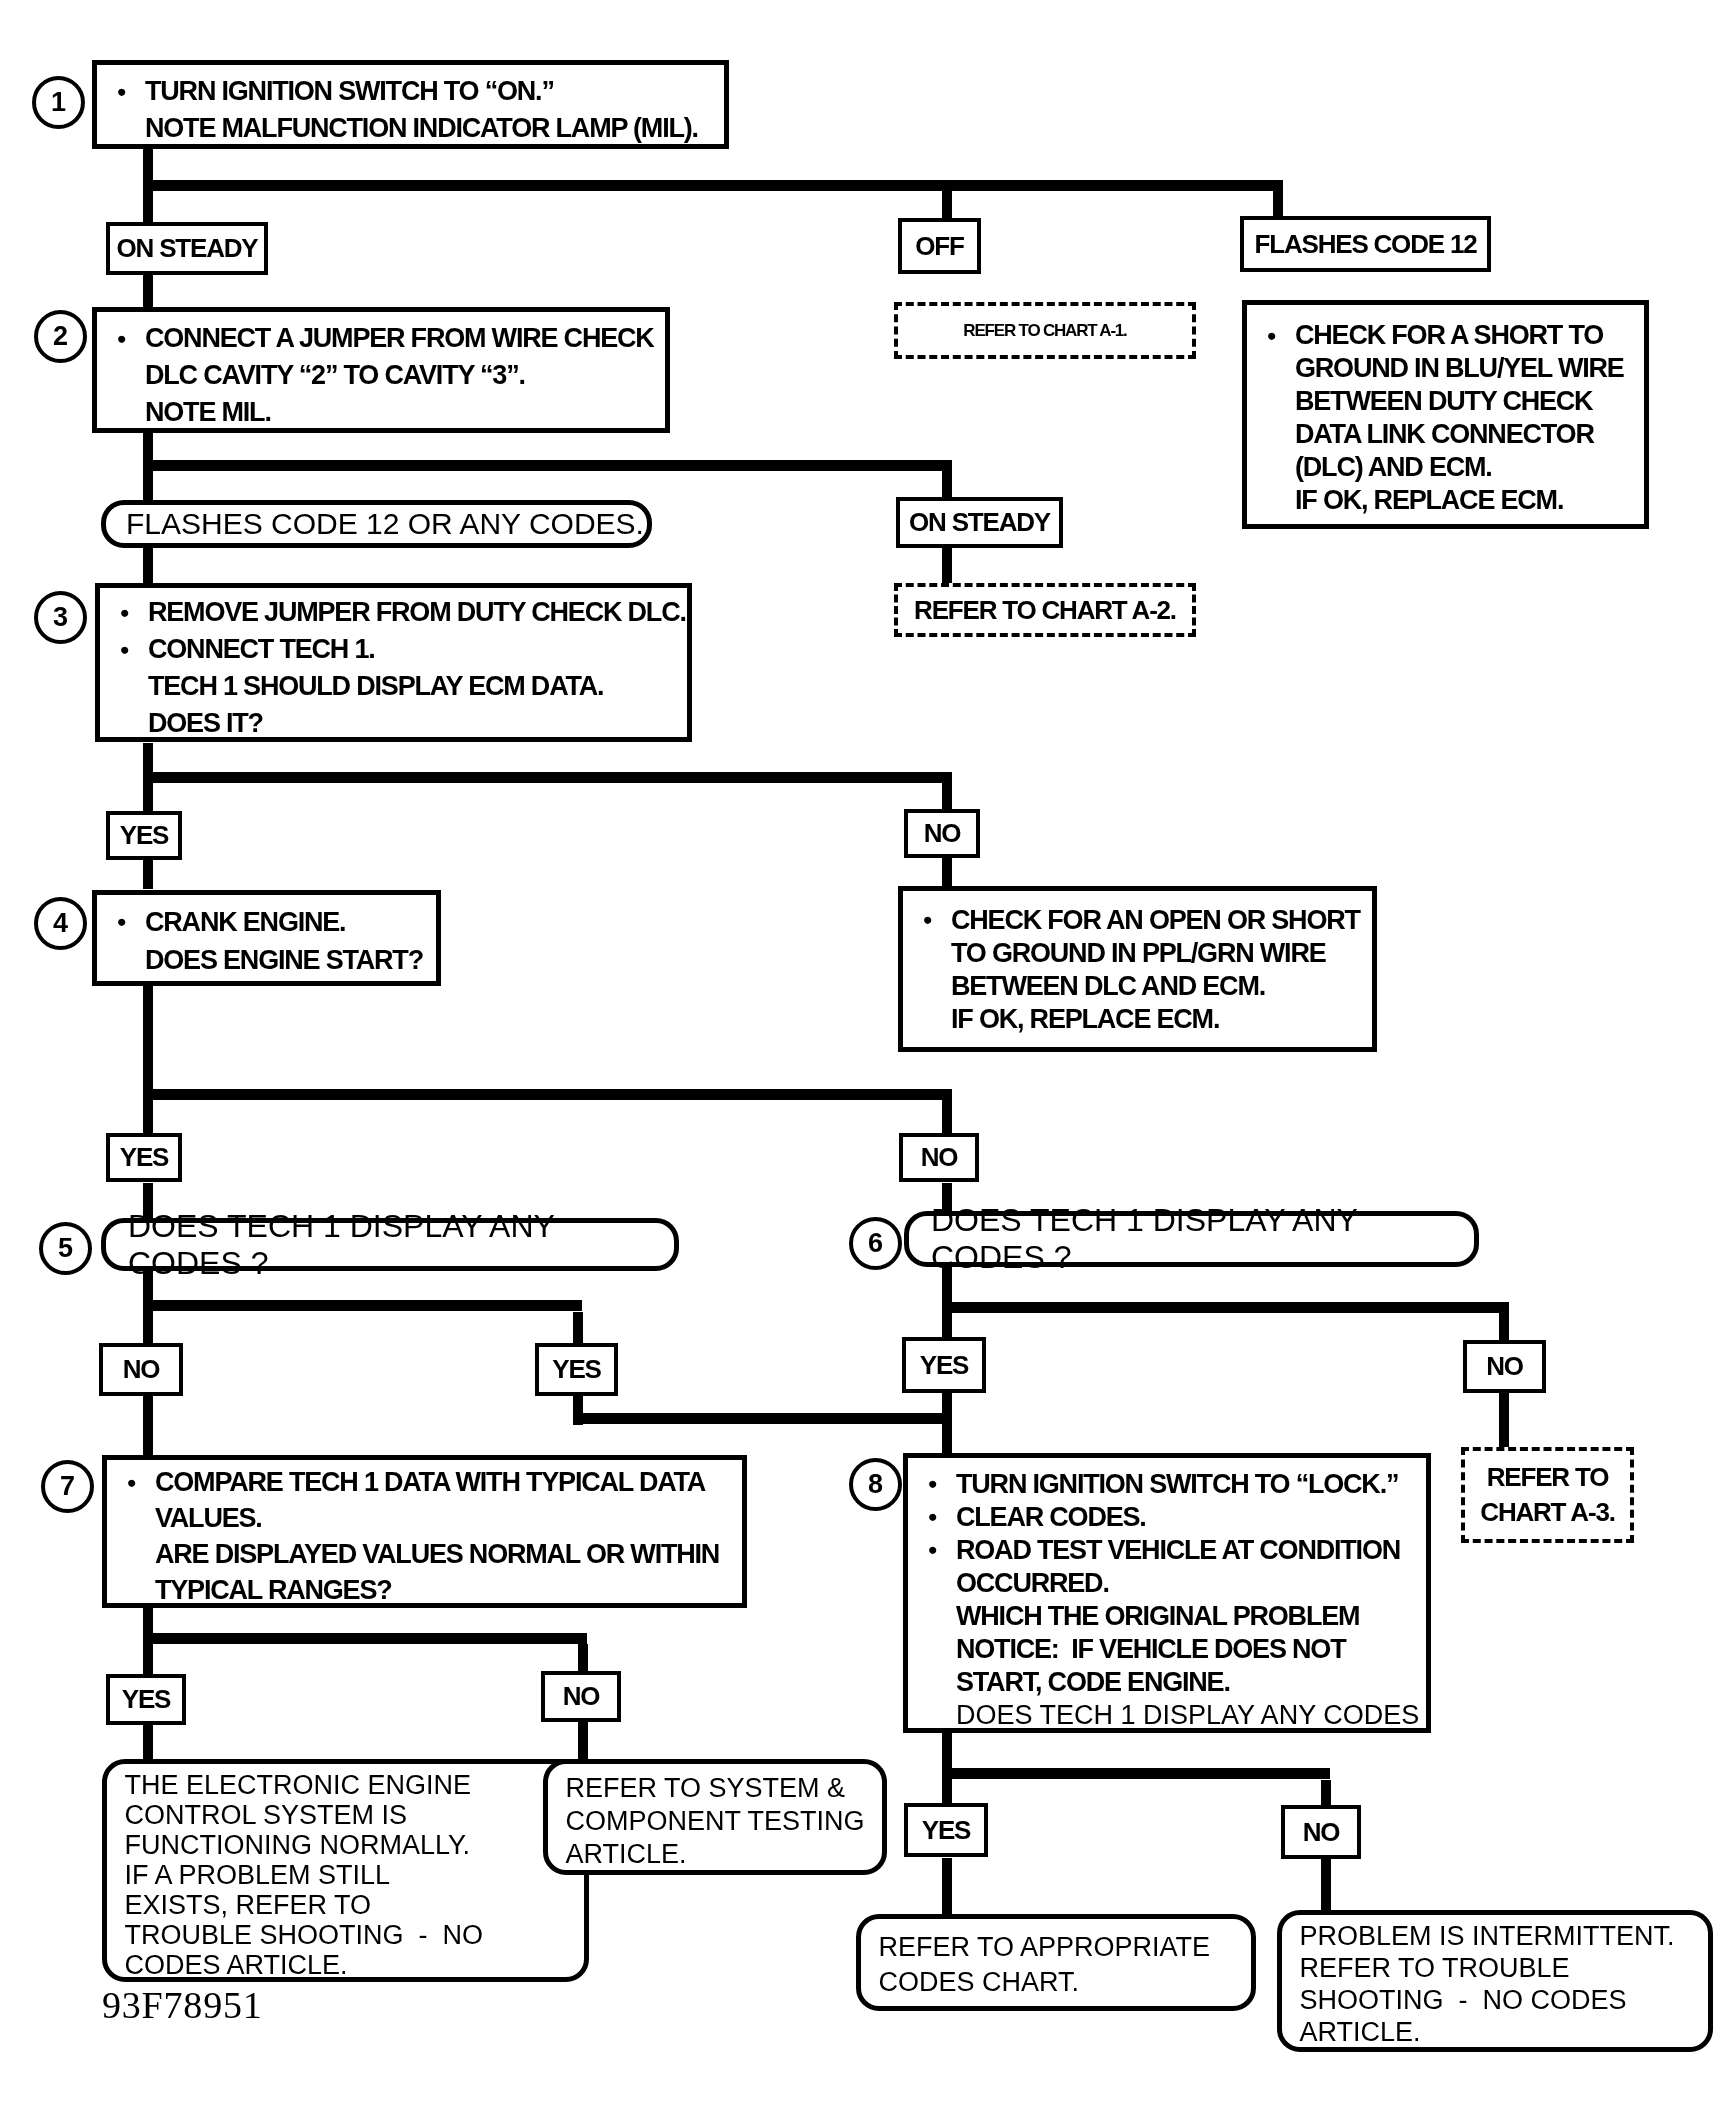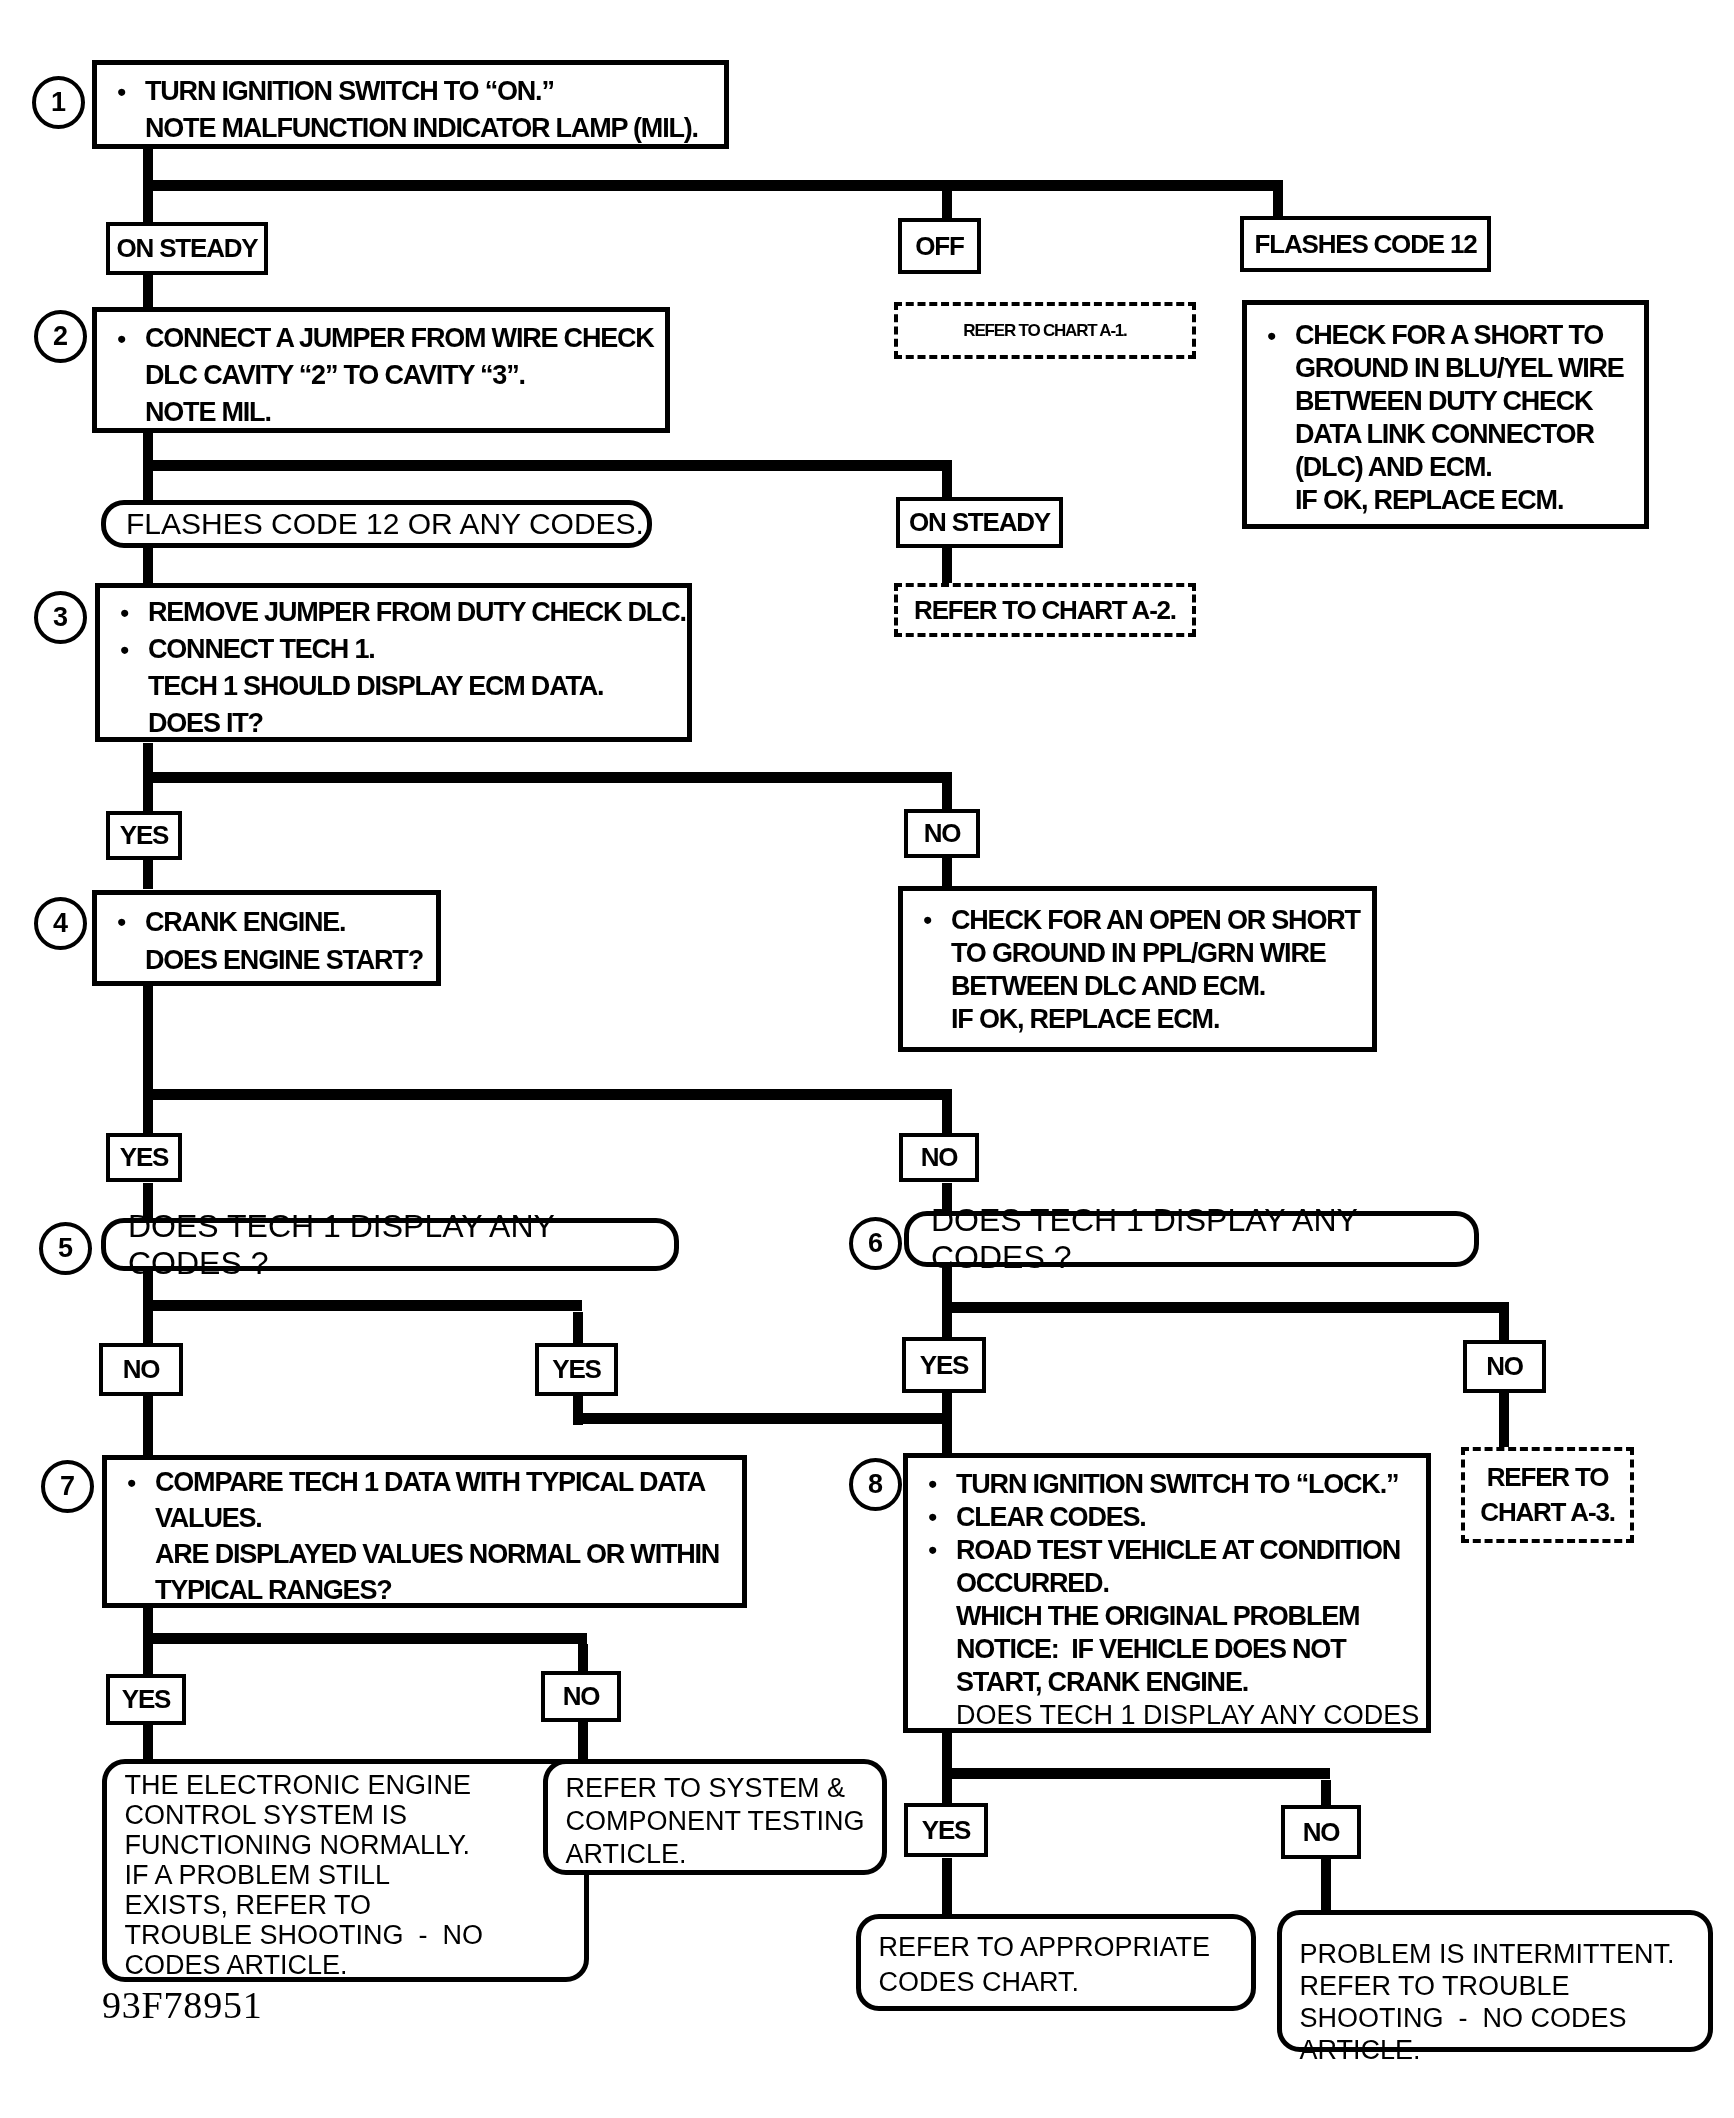--- a/index.html
+++ b/index.html
@@ -262,21 +262,21 @@
       <div class="line" style="height: 33px;">
         <span class="bcol"></span>
         <span class="txt">WHICH THE ORIGINAL PROBLEM</span>
       </div>
       <div class="line" style="height: 33px;">
         <span class="bcol"></span>
         <span class="txt">NOTICE:  IF VEHICLE DOES NOT</span>
       </div>
       <div class="line" style="height: 33px;">
         <span class="bcol"></span>
-        <span class="txt">START, CRANK ENGINE.</span>
+        <span class="txt">START, CODE ENGINE.</span>
       </div>
       <div class="line" style="height: 33px;">
         <span class="bcol"></span>
         <span class="txt reg">DOES TECH 1 DISPLAY ANY CODES</span>
       </div>
     </div>
     <div class="circle" style="left: 849px; top: 1458px;">8</div>
     <div class="node dashedbox heavy" style="left: 1461px; top: 1447px; width: 173px; height: 96px; font-size: 26px;">
       <div class="cline" style="line-height: 35px;">REFER TO</div>
       <div class="cline" style="line-height: 35px;">CHART A-3.</div>
@@ -340,21 +340,21 @@
     <div class="node solid regular" style="left: 856px; top: 1914px; width: 400px; height: 97px; font-size: 27px; padding-top: 11px;">
       <div class="line" style="height: 35px;">
         <span class="bcol" style="width: 17.5px;"></span>
         <span class="txt">REFER TO APPROPRIATE</span>
       </div>
       <div class="line" style="height: 35px;">
         <span class="bcol" style="width: 17.5px;"></span>
         <span class="txt">CODES CHART.</span>
       </div>
     </div>
-    <div class="node solid regular" style="left: 1277px; top: 1910px; width: 436px; height: 142px; font-size: 27px; padding-top: 23px;">
+    <div class="node solid regular" style="left: 1277px; top: 1910px; width: 436px; height: 142px; font-size: 27px; padding-top: 5px;">
       <div class="line" style="height: 32px;">
         <span class="bcol" style="width: 17.5px;"></span>
         <span class="txt">PROBLEM IS INTERMITTENT.</span>
       </div>
       <div class="line" style="height: 32px;">
         <span class="bcol" style="width: 17.5px;"></span>
         <span class="txt">REFER TO TROUBLE</span>
       </div>
       <div class="line" style="height: 32px;">
         <span class="bcol" style="width: 17.5px;"></span>

